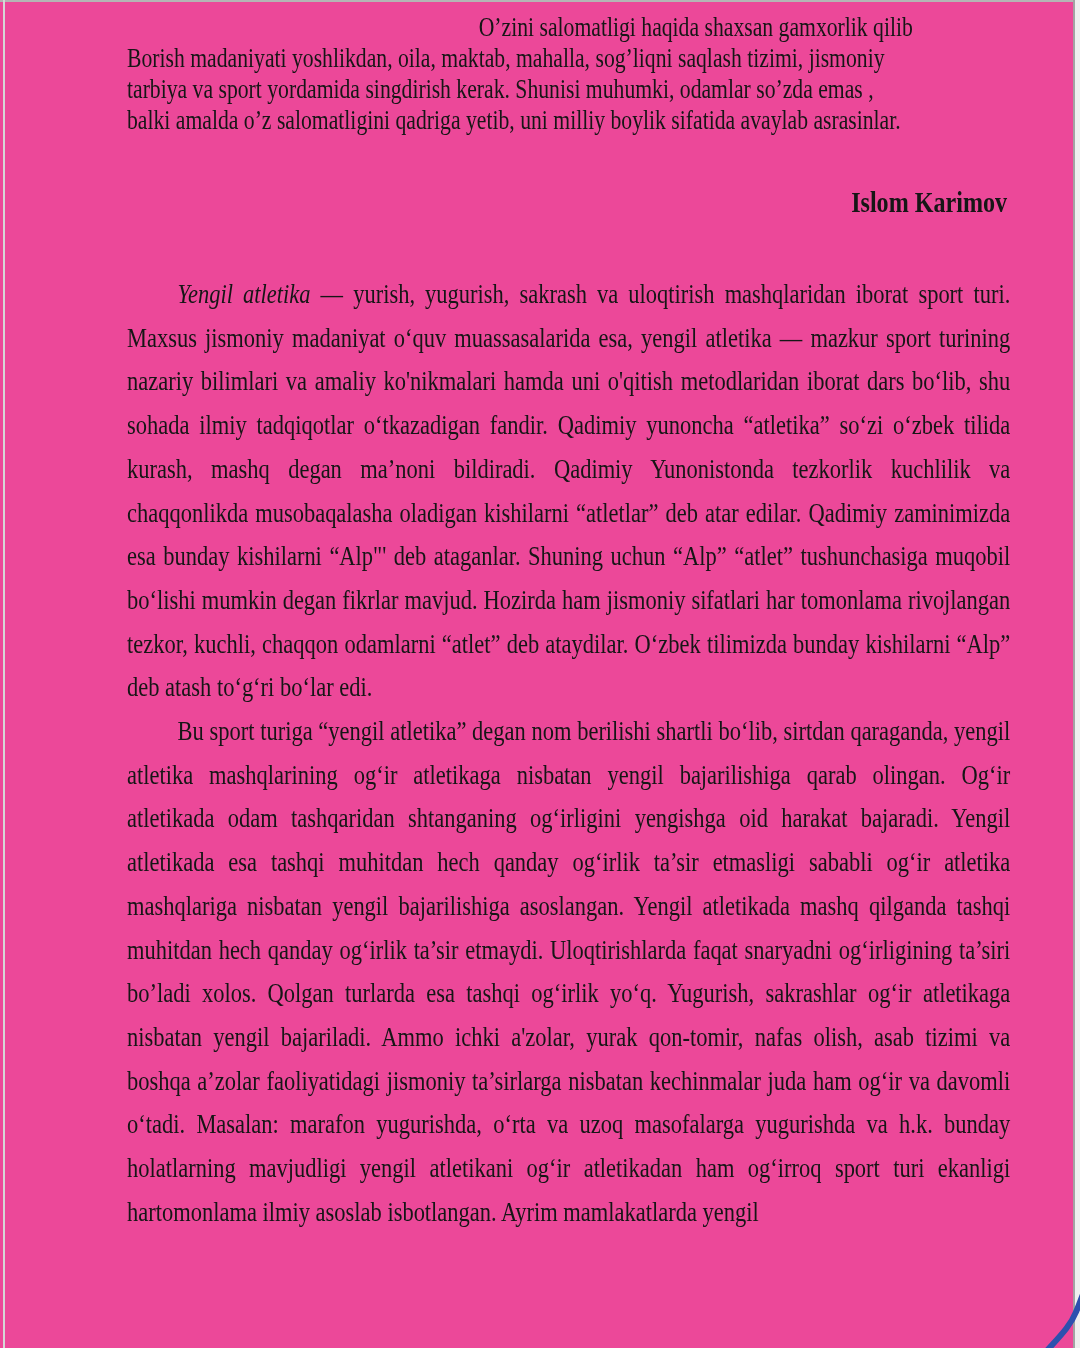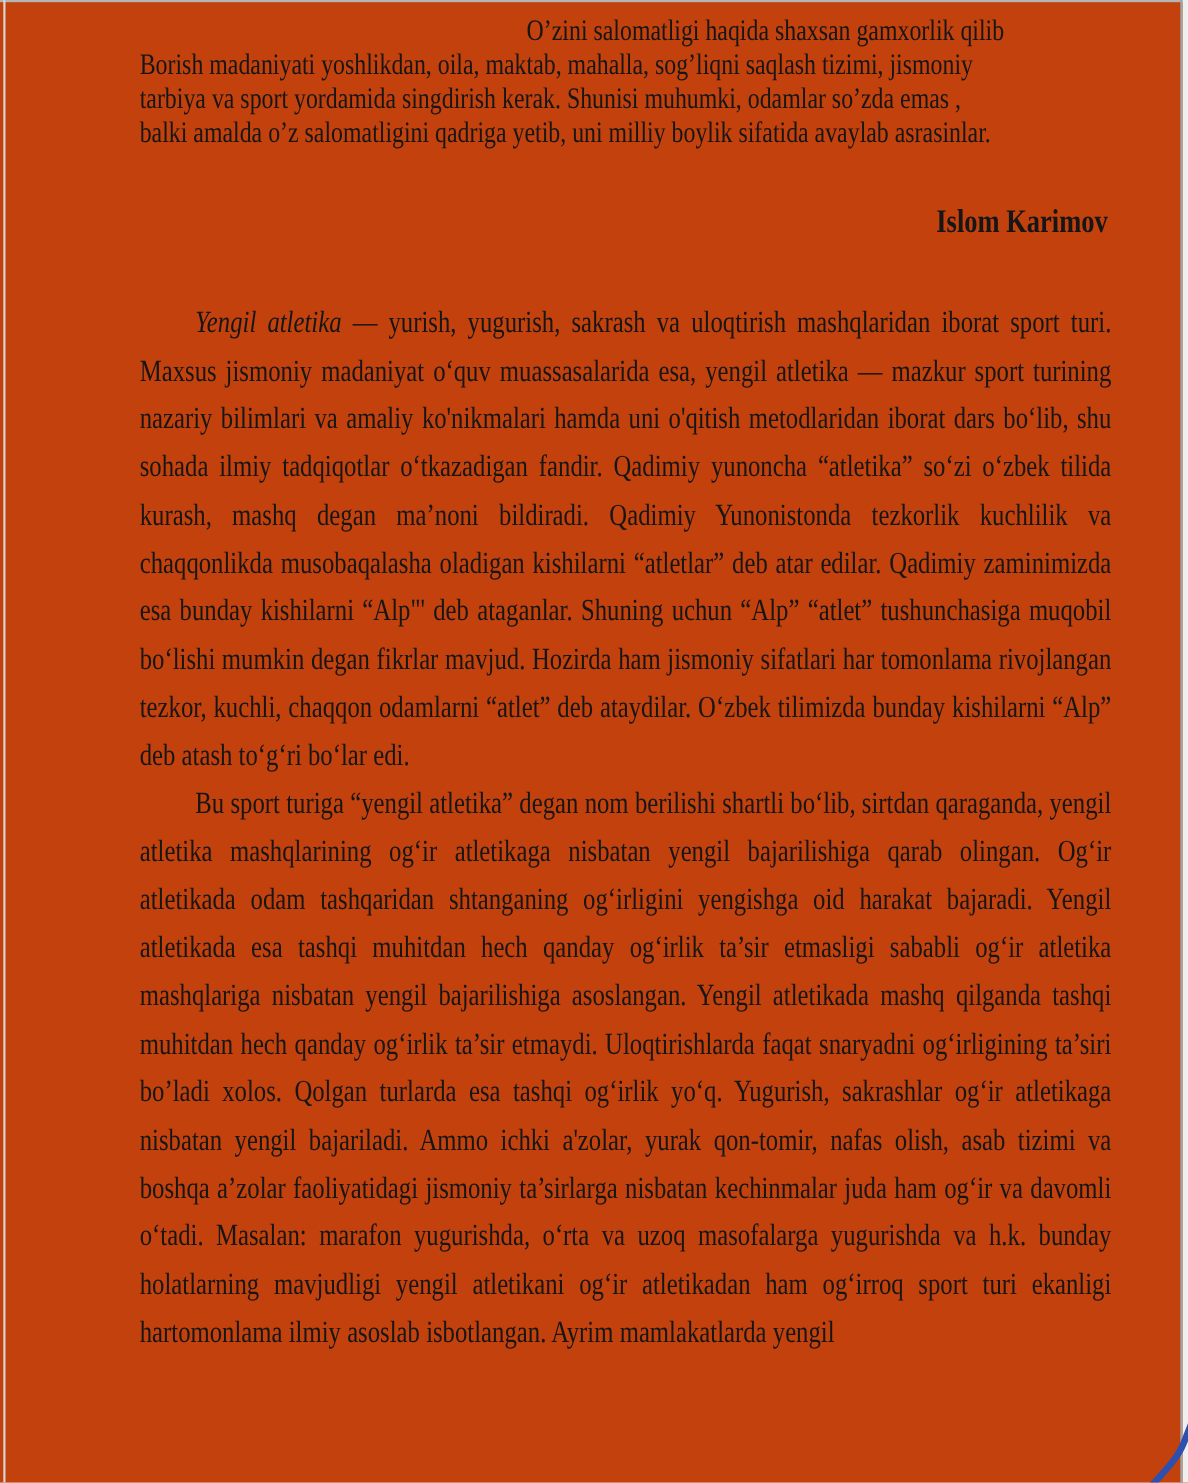--- a/index.html
+++ b/index.html
@@ -4,21 +4,21 @@
 <style>
   html, body {
     margin: 0;
     padding: 0;
     background: #ffffff;
   }
   .page {
     position: relative;
     width: 1080px;
     height: 1348px;
-    background: #c2410c;
+    background: #ec4899;
     overflow: hidden;
     font-family: "Liberation Serif", "DejaVu Serif", serif;
     color: #161616;
   }
   
   .edge-top {
     position: absolute; top: 0; left: 0; width: 100%; height: 2px;
     background: #b5b5b5;
   }
   .edge-left {

